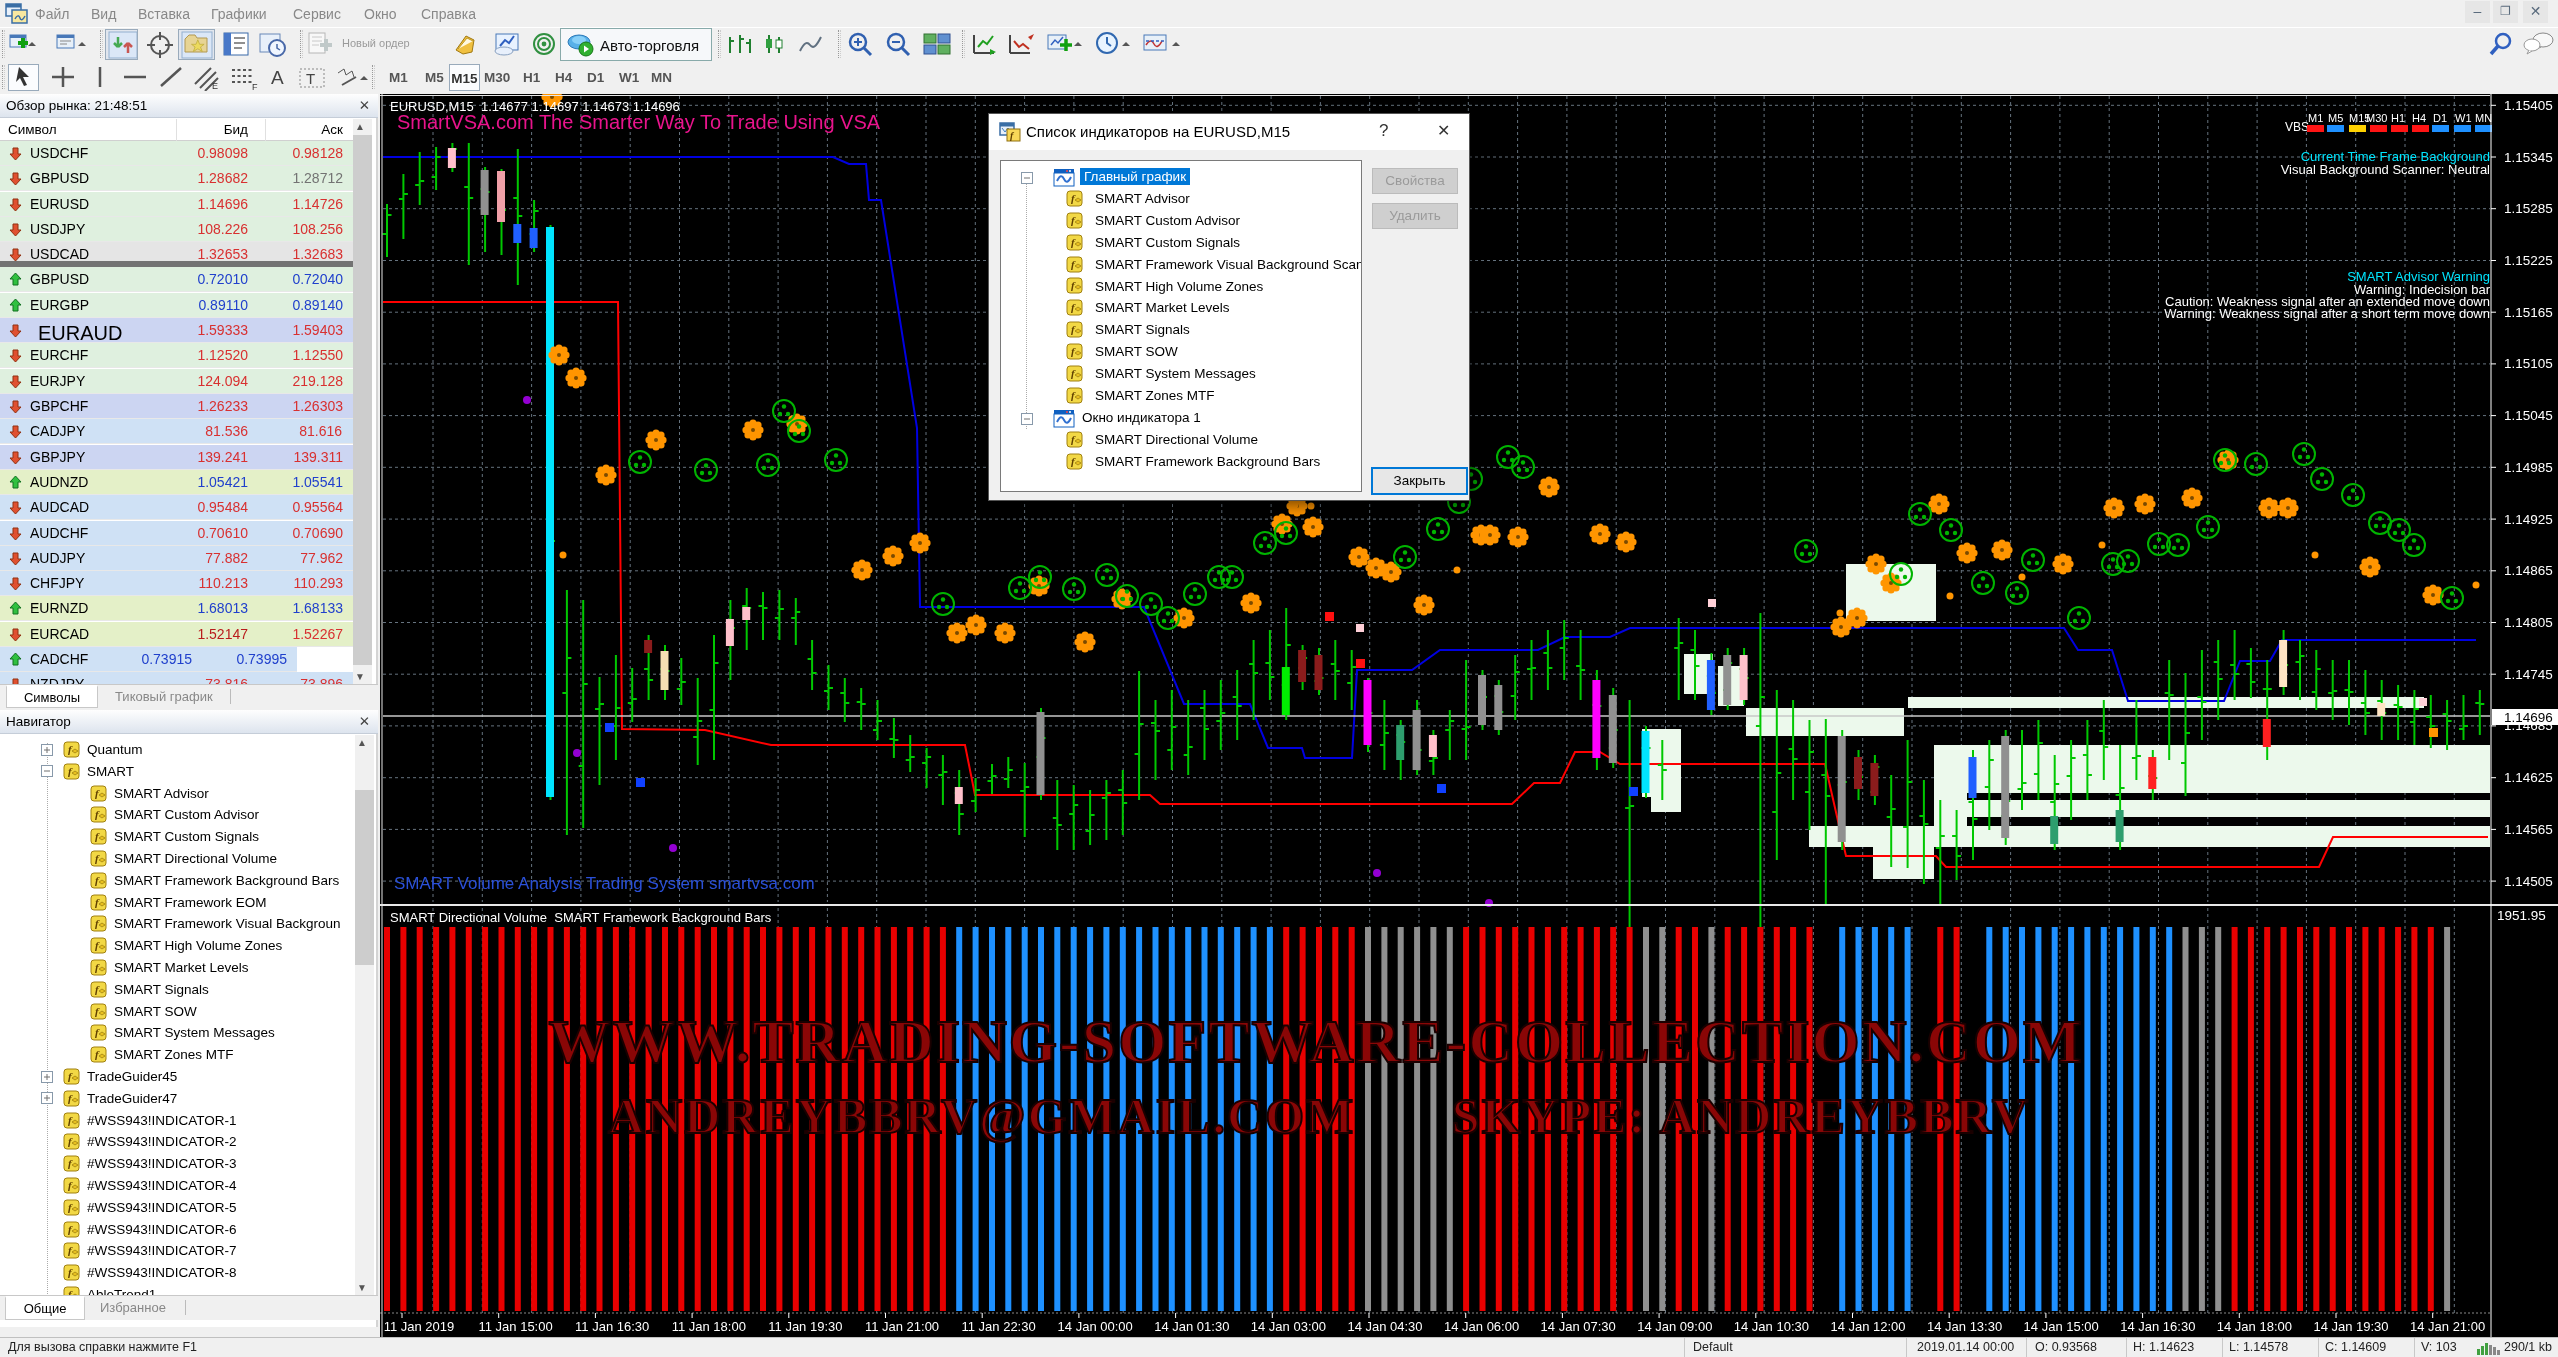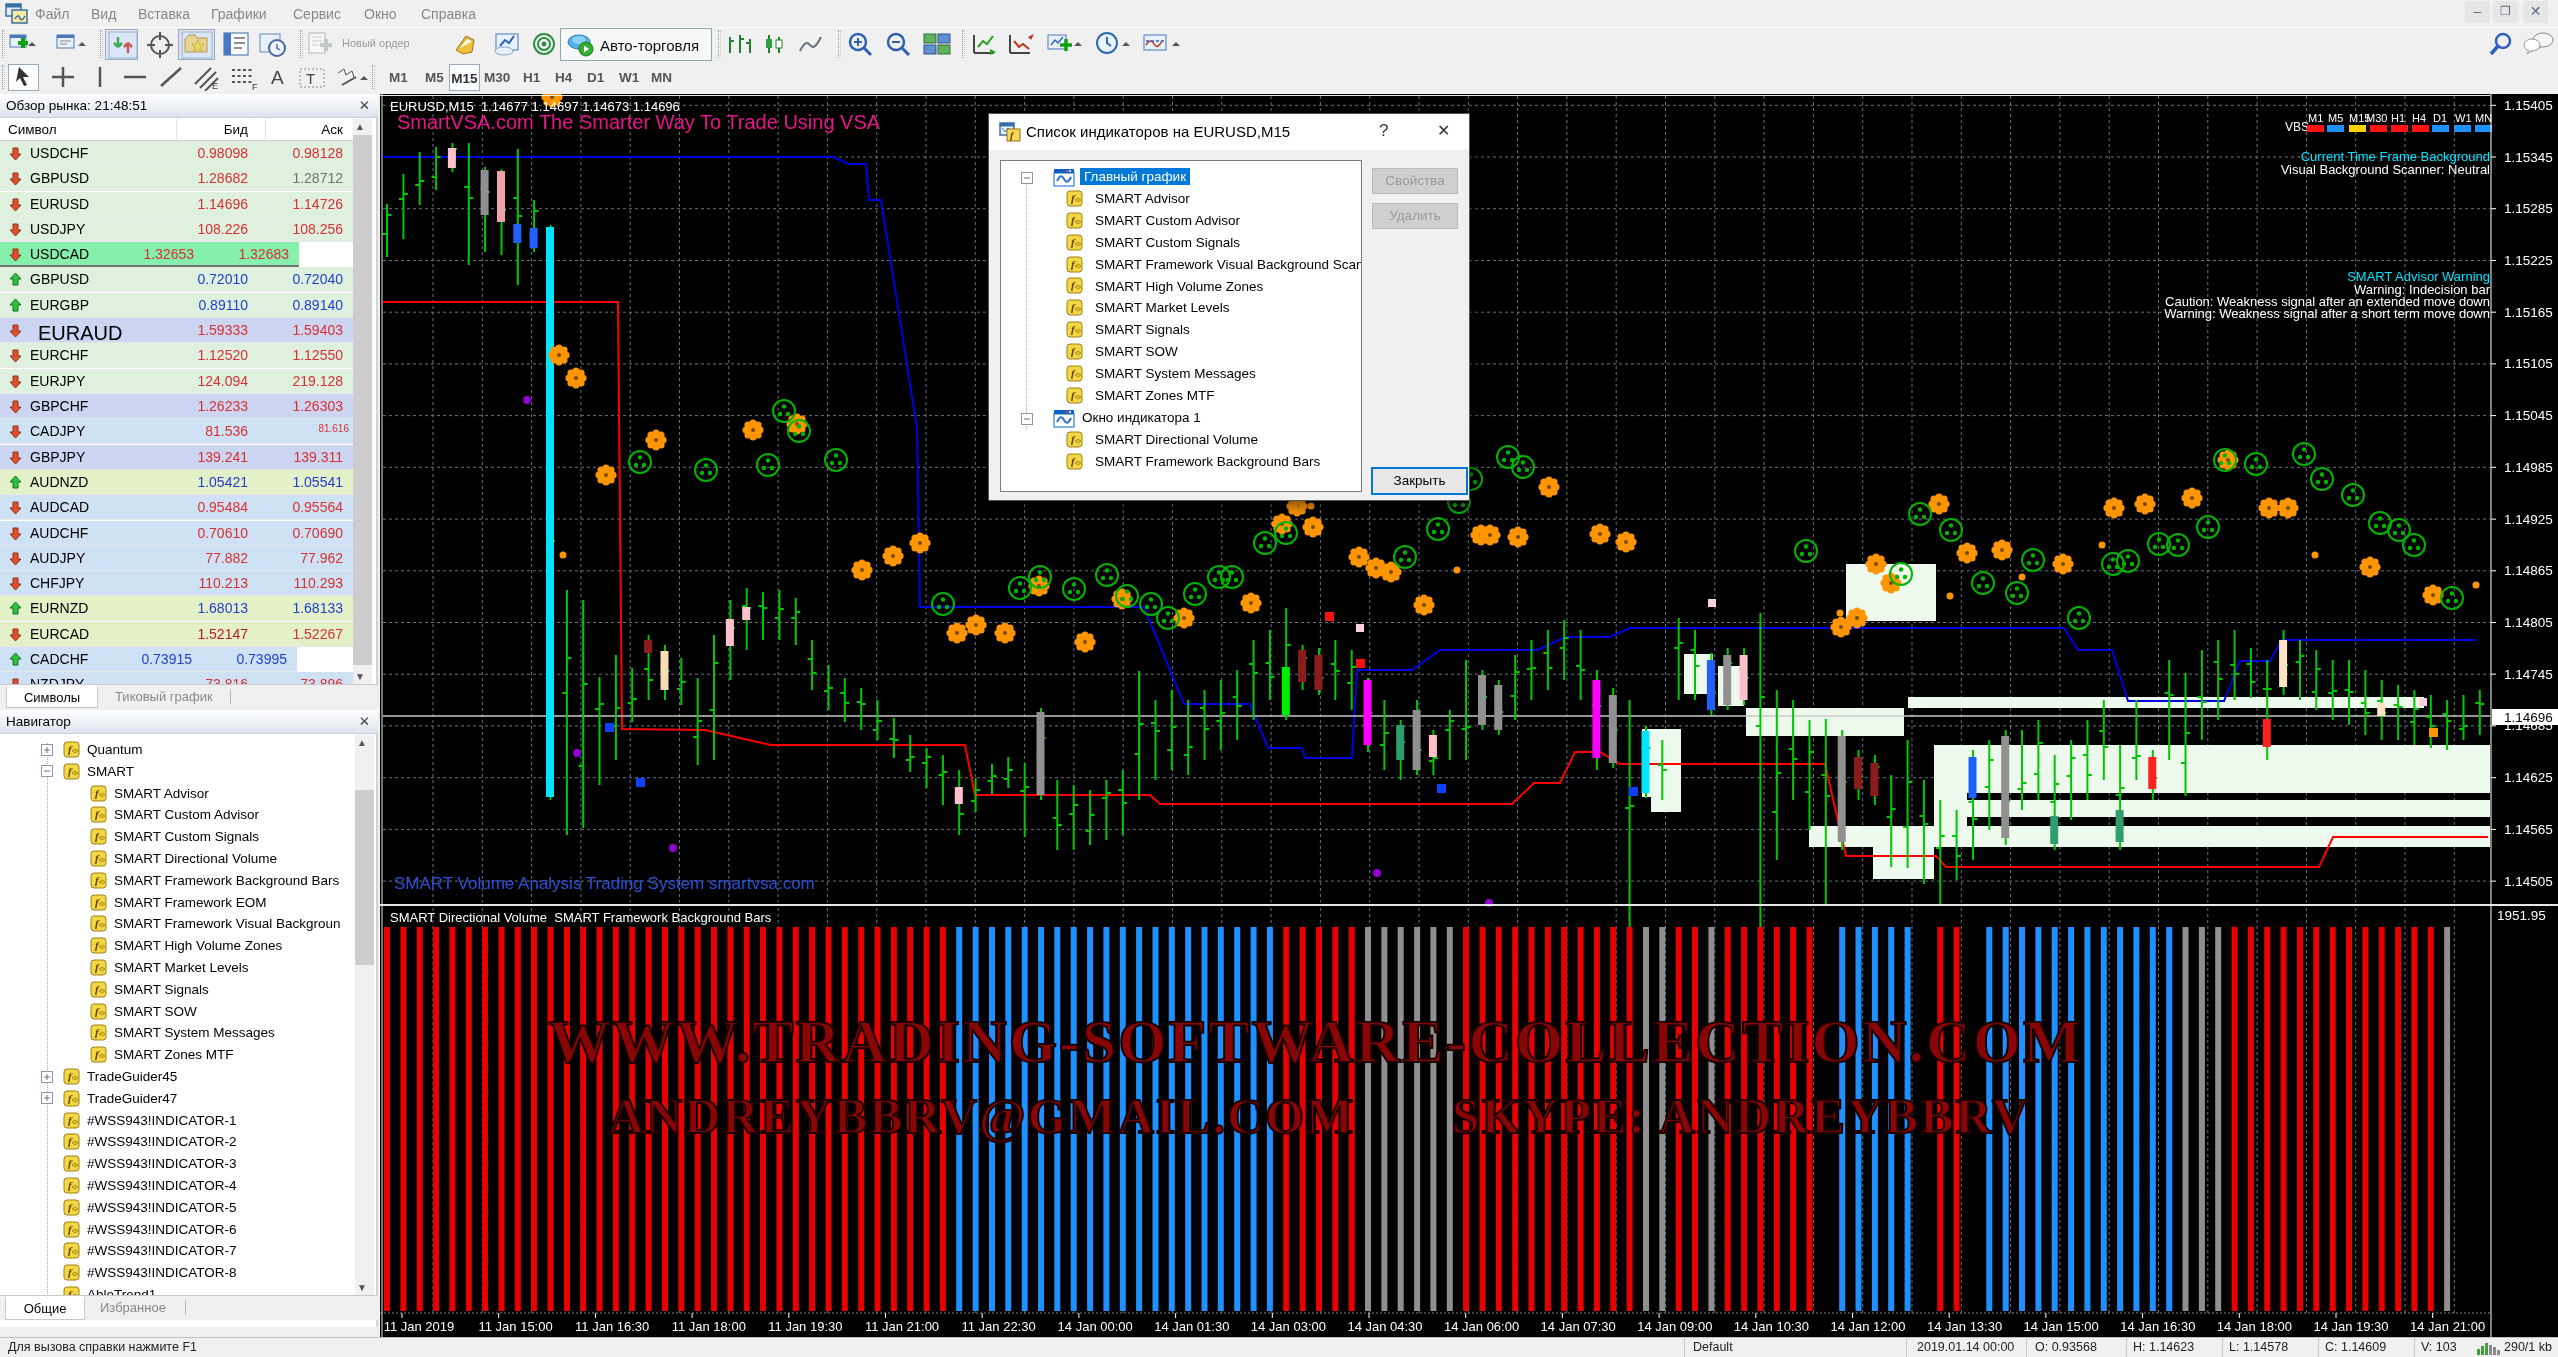--- a/index.html
+++ b/index.html
@@ -246,21 +246,21 @@
         <span style="position:absolute;right:10px;top:4px;font-size:14px;color:#d83030">1.14726</span>
       </div>
       <div style="position:absolute;left:0;top:76px;width:353px;height:25px;background:#dff0df;border-bottom:1px solid #e8e8e8">
         <span style="position:absolute;left:8px;top:5px"><svg width="15" height="15" viewBox="0 0 15 15">
             <path d="M5 2h5v6h3l-5.5 6L2 8h3z" fill="#e05030" stroke="#903010" stroke-width="1"></path>
           </svg></span>
         <span style="position:absolute;left:30px;top:4px;font-size:14px;color:#000">USDJPY</span>
         <span style="position:absolute;right:105px;top:4px;font-size:14px;color:#d83030">108.226</span>
         <span style="position:absolute;right:10px;top:4px;font-size:14px;color:#d83030">108.256</span>
       </div>
-      <div style="position:absolute;left:0;top:101px;width:299px;height:25px;background:#86efac;border-bottom:2px solid #737373">
+      <div style="position:absolute;left:0;top:101px;width:353px;height:25px;background:#e5e5e5;border-bottom:6px solid #737373">
         <span style="position:absolute;left:8px;top:5px"><svg width="15" height="15" viewBox="0 0 15 15">
             <path d="M5 2h5v6h3l-5.5 6L2 8h3z" fill="#e05030" stroke="#903010" stroke-width="1"></path>
           </svg></span>
         <span style="position:absolute;left:30px;top:4px;font-size:14px;color:#000">USDCAD</span>
         <span style="position:absolute;right:105px;top:4px;font-size:14px;color:#d83030">1.32653</span>
         <span style="position:absolute;right:10px;top:4px;font-size:14px;color:#d83030">1.32683</span>
       </div>
       <div style="position:absolute;left:0;top:126px;width:353px;height:25px;background:#dff0df;border-bottom:1px solid #e8e8e8">
         <span style="position:absolute;left:8px;top:5px"><svg width="15" height="15" viewBox="0 0 15 15">
             <path d="M5 13h5V7h3L7.5 1 2 7h3z" fill="#30c040" stroke="#107020" stroke-width="1"></path>
@@ -308,21 +308,21 @@
         <span style="position:absolute;left:30px;top:4px;font-size:14px;color:#000">GBPCHF</span>
         <span style="position:absolute;right:105px;top:4px;font-size:14px;color:#d83030">1.26233</span>
         <span style="position:absolute;right:10px;top:4px;font-size:14px;color:#d83030">1.26303</span>
       </div>
       <div style="position:absolute;left:0;top:278px;width:353px;height:25px;background:#cfe1f5;border-bottom:1px solid #e8e8e8">
         <span style="position:absolute;left:8px;top:5px"><svg width="15" height="15" viewBox="0 0 15 15">
             <path d="M5 2h5v6h3l-5.5 6L2 8h3z" fill="#e05030" stroke="#903010" stroke-width="1"></path>
           </svg></span>
         <span style="position:absolute;left:30px;top:4px;font-size:14px;color:#000">CADJPY</span>
         <span style="position:absolute;right:105px;top:4px;font-size:14px;color:#d83030">81.536</span>
-        <span style="position:absolute;right:4px;top:4px;font-size:10px;color:#d83030">81.616</span>
+        <span style="position:absolute;right:11px;top:4px;font-size:14px;color:#d83030">81.616</span>
       </div>
       <div style="position:absolute;left:0;top:304px;width:353px;height:25px;background:#ccd5f2;border-bottom:1px solid #e8e8e8">
         <span style="position:absolute;left:8px;top:5px"><svg width="15" height="15" viewBox="0 0 15 15">
             <path d="M5 2h5v6h3l-5.5 6L2 8h3z" fill="#e05030" stroke="#903010" stroke-width="1"></path>
           </svg></span>
         <span style="position:absolute;left:30px;top:4px;font-size:14px;color:#000">GBPJPY</span>
         <span style="position:absolute;right:105px;top:4px;font-size:14px;color:#d83030">139.241</span>
         <span style="position:absolute;right:10px;top:4px;font-size:14px;color:#d83030">139.311</span>
       </div>
       <div style="position:absolute;left:0;top:329px;width:353px;height:25px;background:#e4f0c8;border-bottom:1px solid #e8e8e8">

